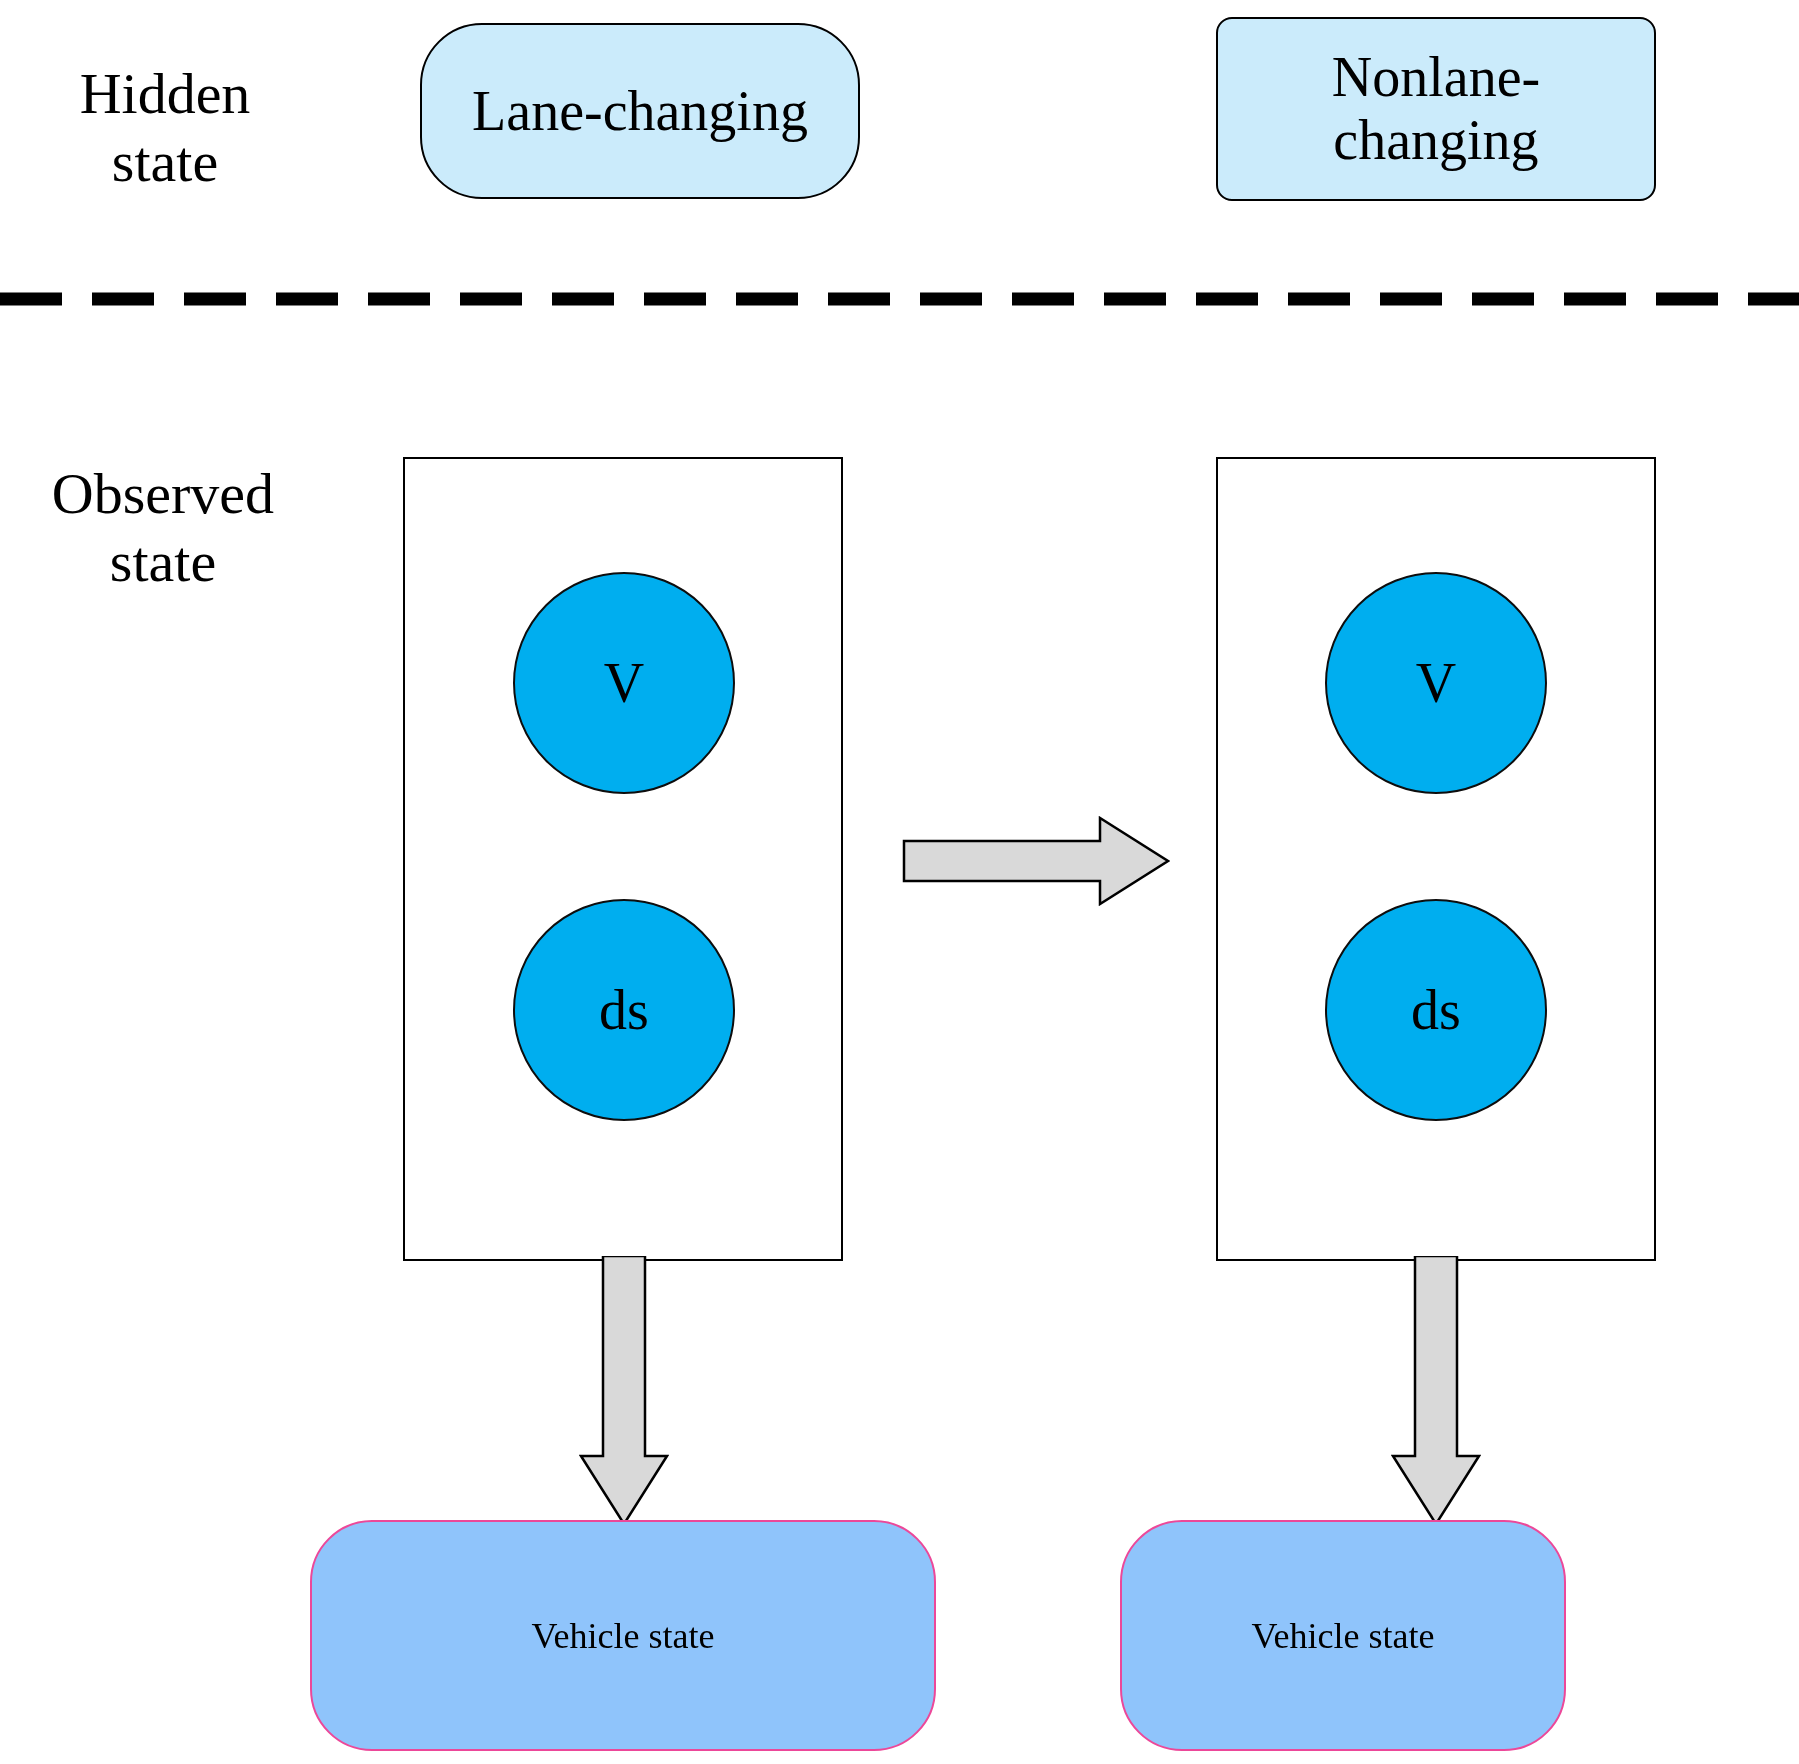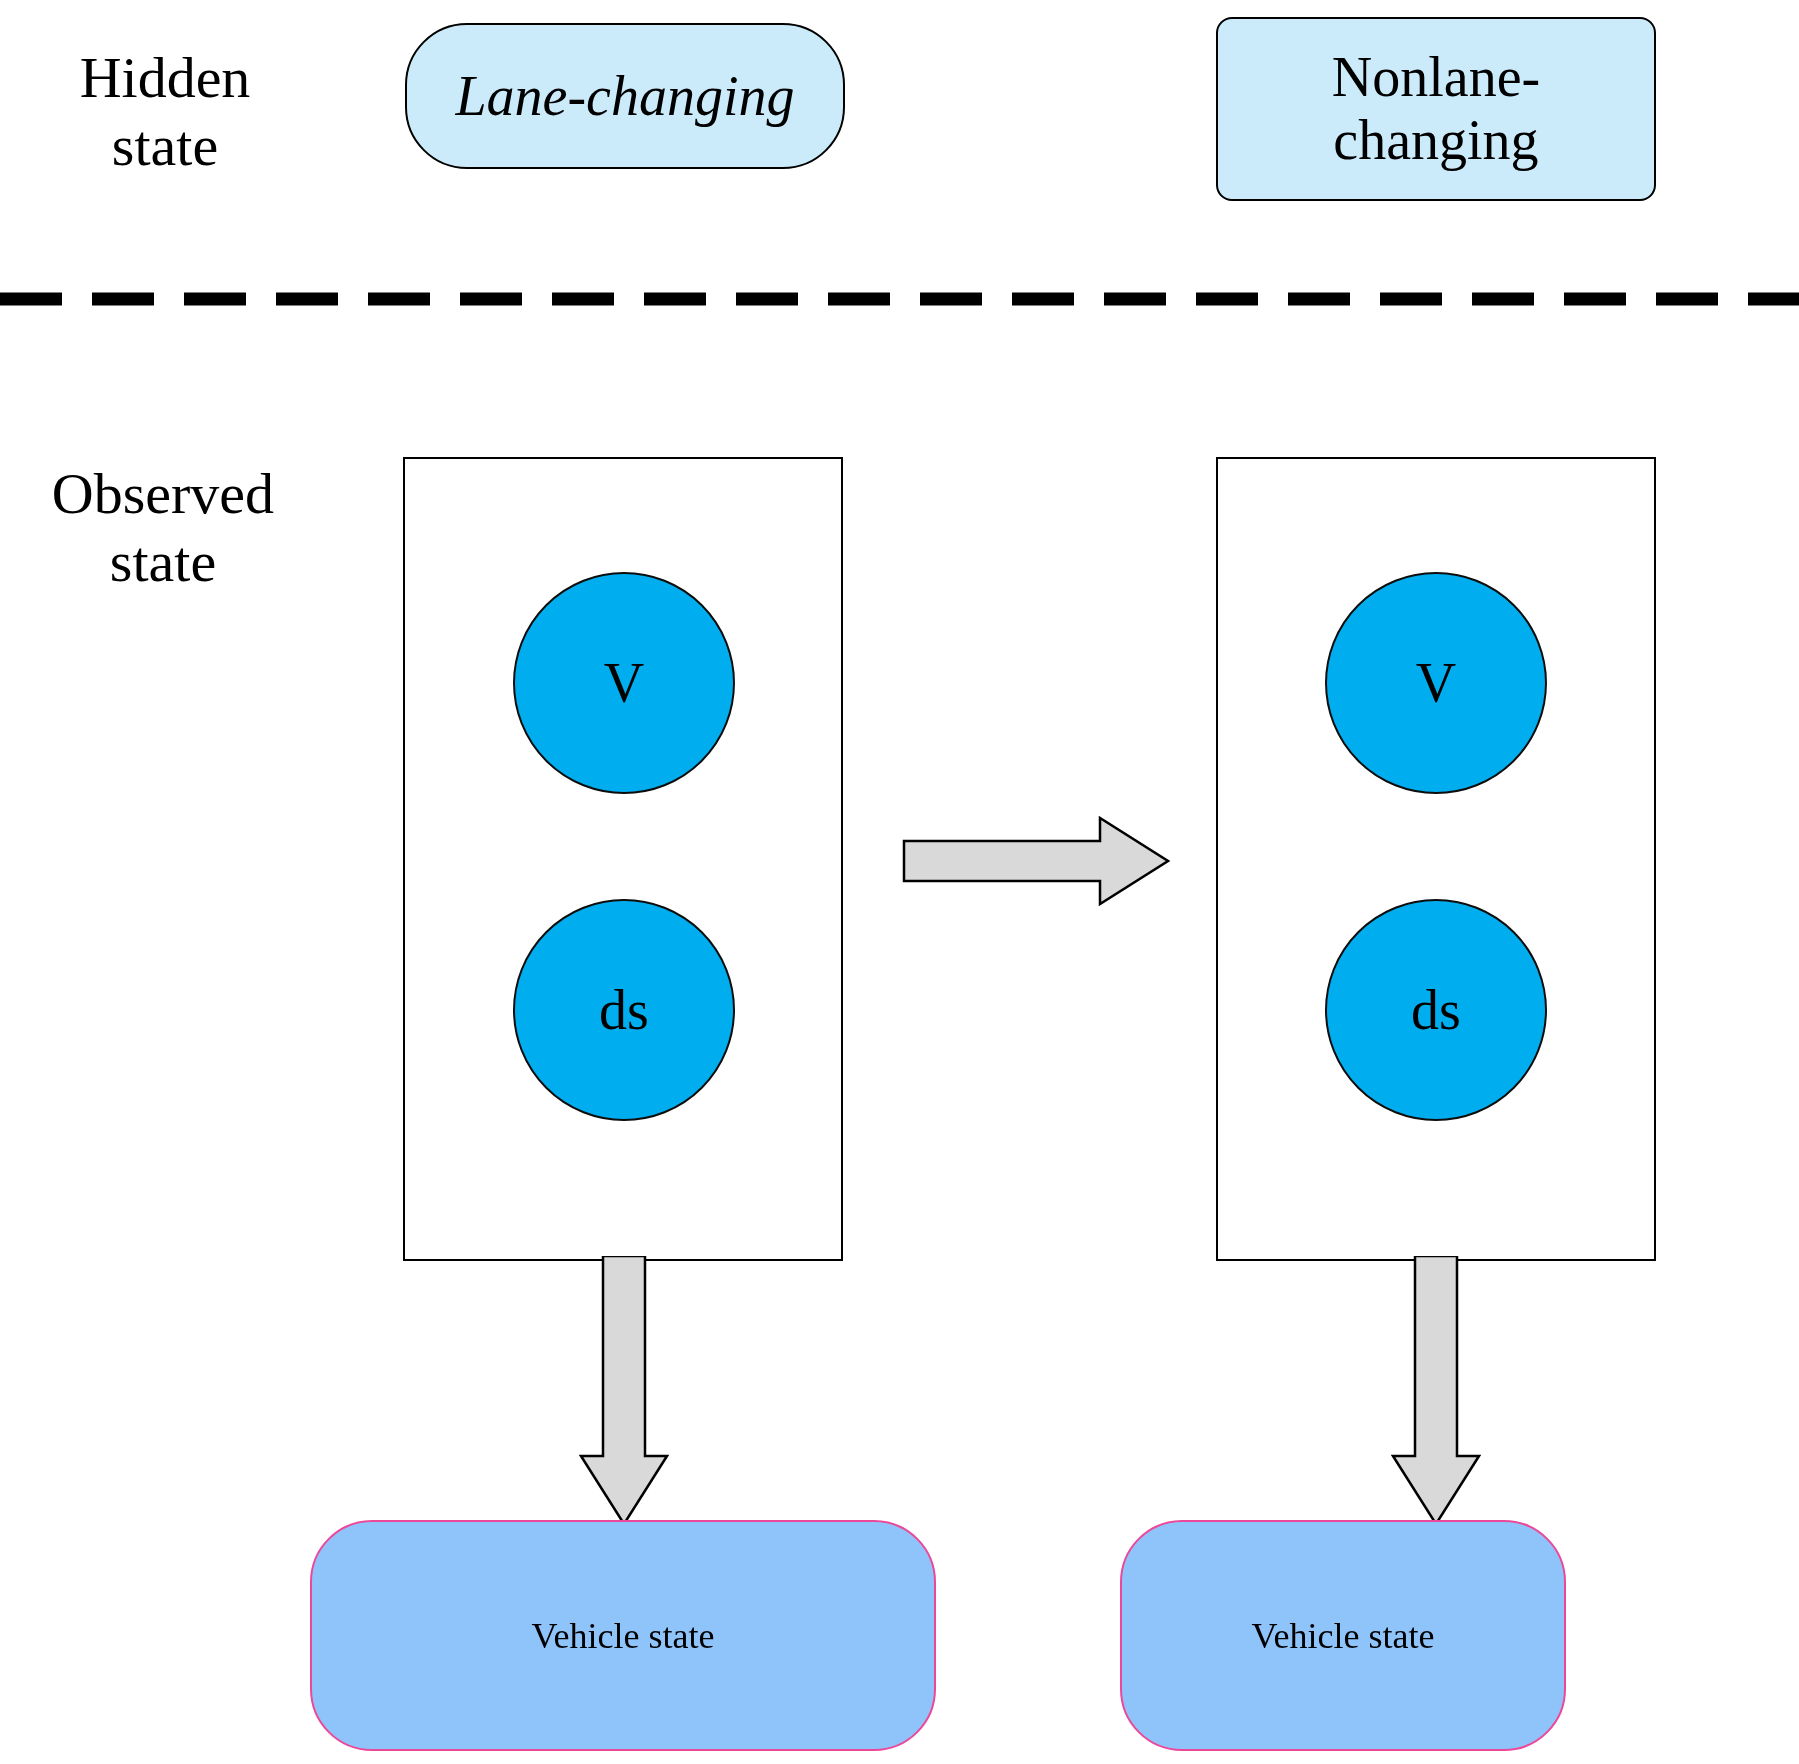--- a/index.html
+++ b/index.html
@@ -23,21 +23,21 @@
     position: absolute;
     color: #000000;
     font-size: 58px;
     line-height: 1.18;
     text-align: center;
     white-space: pre-line;
     font-family: "Liberation Serif", "DejaVu Serif", serif;
   }
   #hidden-state-label {
     left: 40px;
-    top: 44px;
+    top: 60px;
     width: 250px;
   }
   #observed-state-label {
     left: 18px;
     top: 460px;
     width: 290px;
   }
 
   
   .hidden-pill {
@@ -50,25 +50,24 @@
     justify-content: center;
     box-sizing: border-box;
     text-align: center;
     color: #000000;
     font-size: 56px;
     line-height: 1.12;
     white-space: pre-line;
     font-family: "Liberation Serif", "DejaVu Serif", serif;
   }
   #pill-lane-changing {
-    left: 405px;
+    left: 420px;
     top: 23px;
     width: 440px;
-    height: 146px;
-    font-style: italic;
+    height: 176px;
   }
   #pill-nonlane-changing {
     left: 1216px;
     top: 17px;
     width: 440px;
     height: 184px;
     border-radius: 16px;
   }
 
   

